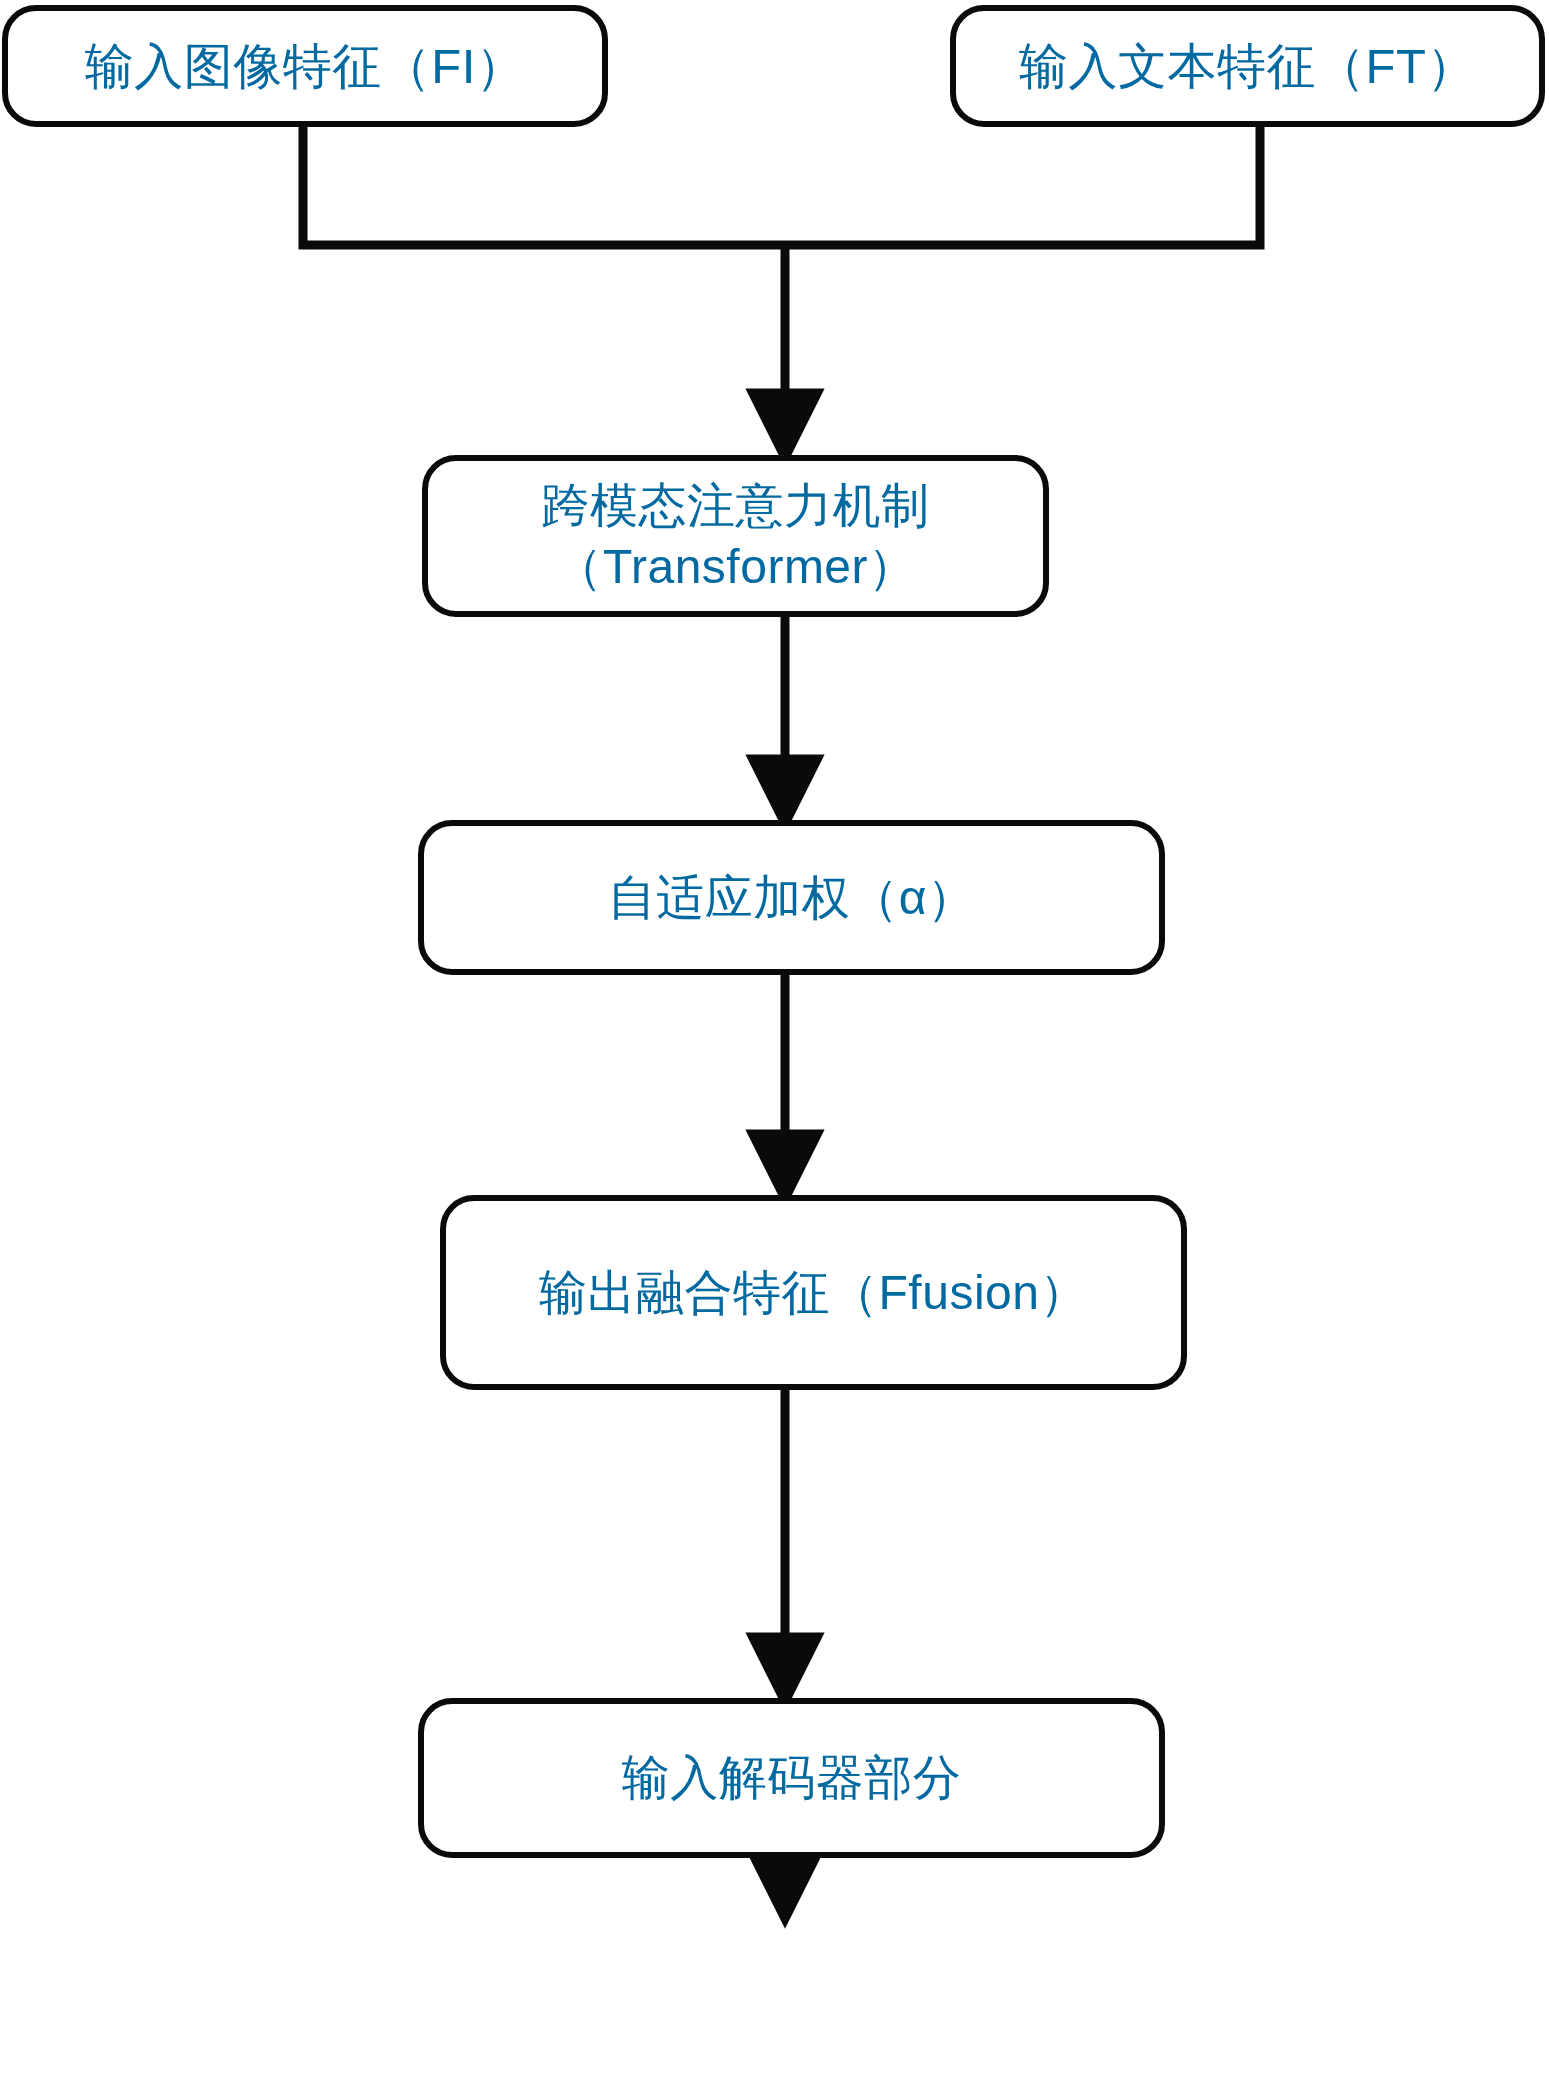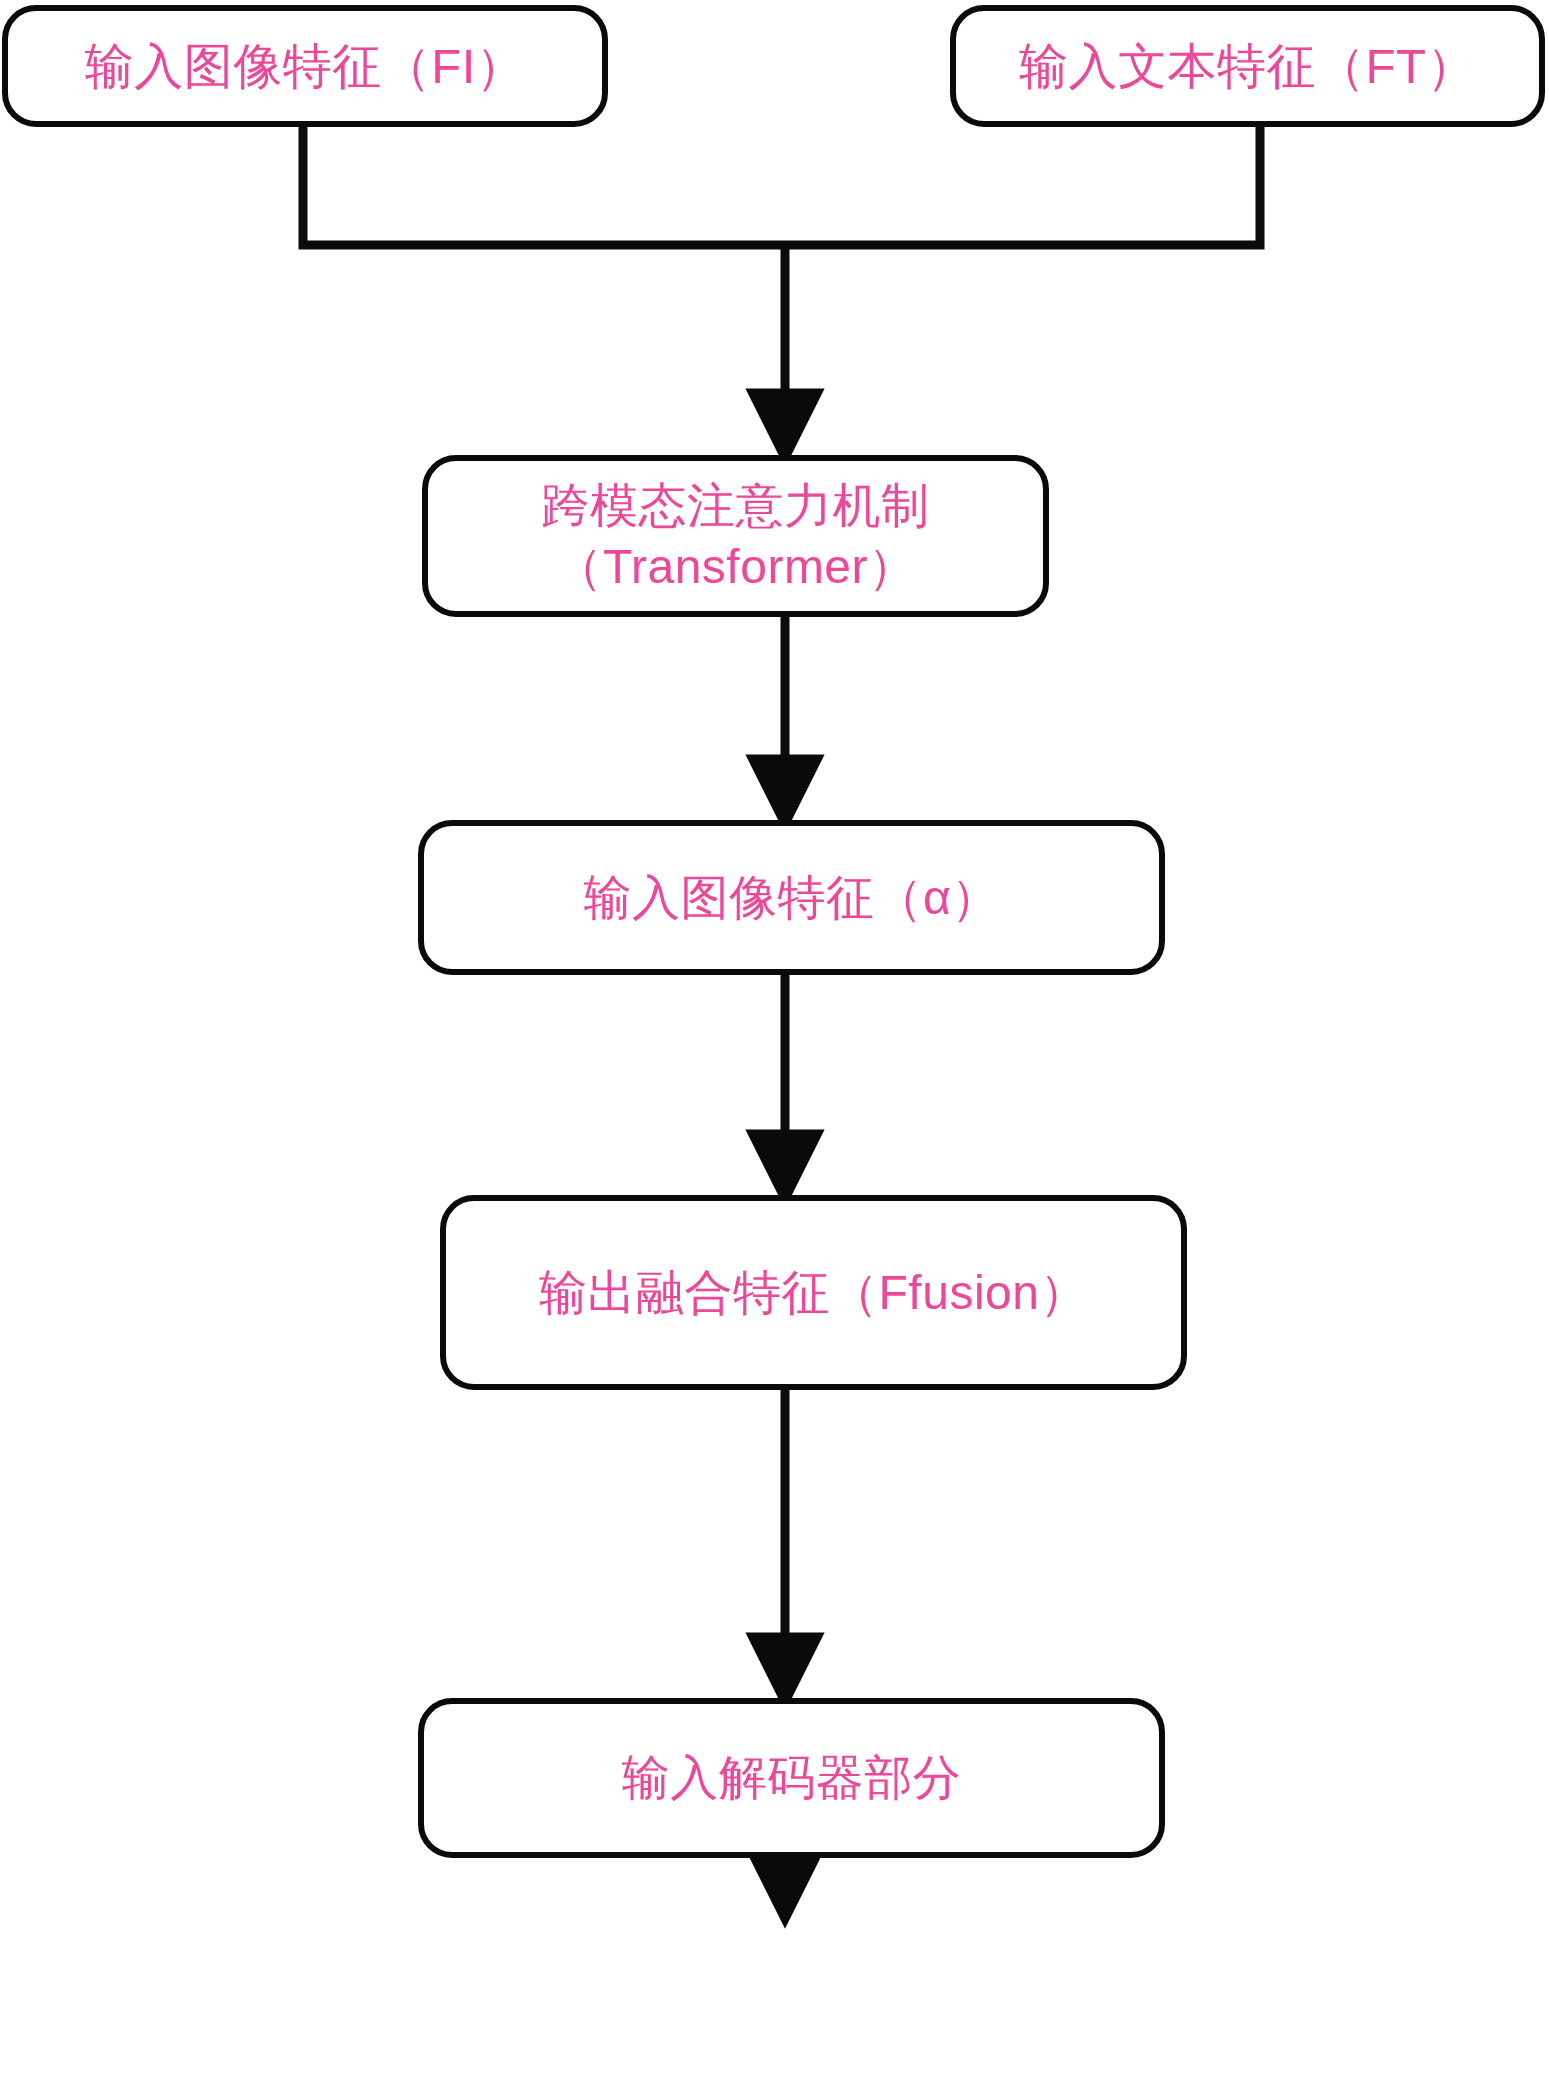--- a/index.html
+++ b/index.html
@@ -27,21 +27,21 @@
   .node {
     position: absolute;
     box-sizing: border-box;
     border: 6px solid #0a0a0a;
     border-radius: 34px;
     background: #ffffff;
     display: flex;
     align-items: center;
     justify-content: center;
     text-align: center;
-    color: #ec4899;
+    color: #0369a1;
     z-index: 2;
   }
   .node-label {
     display: block;
     line-height: 1.28;
     letter-spacing: 0.5px;
     white-space: pre-line;
     padding: 0 14px;
   }
   
@@ -86,21 +86,21 @@
   <div class="node" id="node-text-feature">
     <span class="node-label">输入文本特征（FT）</span>
   </div>
 
   <div class="node" id="node-cross-attn">
     <span class="node-label">跨模态注意力机制
 （Transformer）</span>
   </div>
 
   <div class="node" id="node-adaptive-w">
-    <span class="node-label">输入图像特征（α）</span>
+    <span class="node-label">自适应加权（α）</span>
   </div>
 
   <div class="node" id="node-fusion-out">
     <span class="node-label">输出融合特征（Ffusion）</span>
   </div>
 
   <div class="node" id="node-decoder-in">
     <span class="node-label">输入解码器部分</span>
   </div>
 

